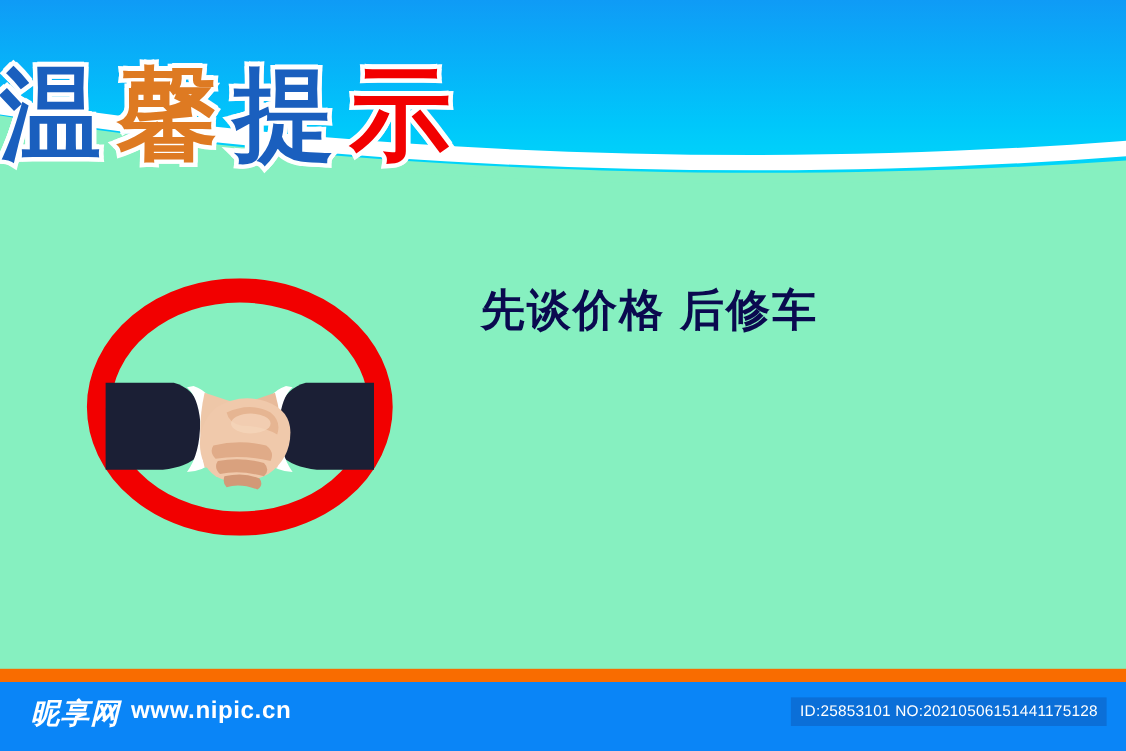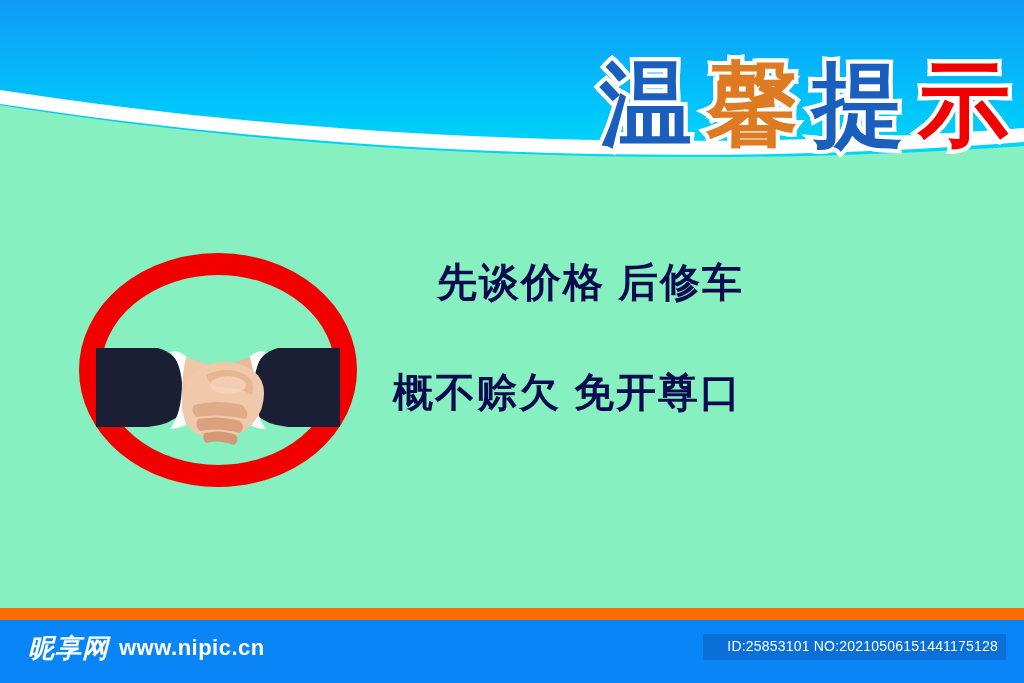--- a/index.html
+++ b/index.html
@@ -27,21 +27,21 @@
     overflow: hidden;
   }
   .header-svg { display: block; }
 
   
   .title {
     position: absolute;
     left: 0;
     top: 58px;
     width: 1024px;
-    text-align: right;
+    text-align: left;
     font-size: 92px;
     line-height: 1;
     font-weight: bold;
     letter-spacing: 14px;
     white-space: nowrap;
     z-index: 6;
   }
   .title .ch {
     display: inline-block;
     -webkit-text-stroke: 8px #ffffff;
@@ -102,21 +102,21 @@
     top: 620px;
     width: 1024px;
     height: 63px;
     z-index: 7;
   }
   .watermark {
     position: absolute;
     left: 28px;
     top: 15px;
     display: flex;
-    align-items: center;
+    align-items: flex-start;
     gap: 10px;
   }
   .wm-logo {
     font-size: 26px;
     font-weight: bold;
     font-style: italic;
     color: #ffffff;
     letter-spacing: 1px;
     line-height: 1;
   }
@@ -124,21 +124,21 @@
     font-size: 22px;
     font-weight: bold;
     color: #ffffff;
     letter-spacing: 0.5px;
     line-height: 1;
   }
   .id-badge {
     position: absolute;
     right: 18px;
     top: 14px;
-    padding: 4px 8px 5px 24px;
+    padding: 4px 8px 5px 8px;
     font-size: 14px;
     color: #ffffff;
     letter-spacing: 0.2px;
     line-height: 1.2;
     white-space: nowrap;
   }
 </style>
 </head>
 <body>
 
@@ -194,21 +194,20 @@
       <path d="M116,152 Q140,146 164,152 Q172,158 168,166 Q142,160 118,164 Q112,158 116,152 Z" fill="#e0ab88"></path>
       <path d="M120,166 Q142,162 162,168 Q168,174 162,180 Q140,174 122,178 Q116,172 120,166 Z" fill="#d9a17e"></path>
       <path d="M126,180 Q144,176 158,182 Q162,188 156,192 Q140,186 128,190 Q124,186 126,180 Z" fill="#d29977"></path>
 
       <ellipse cx="150" cy="132" rx="18" ry="9" fill="#f5d6bb" opacity="0.75"></ellipse>
     </svg>
   </div>
 
   <div class="message">
     <div class="msg-line line1" style="color:#0a0a4f">先谈价格 后修车</div>
-    <div class="msg-line line2" style="color:#0a0a4f">概不赊欠 免开尊口</div>
   </div>
 
   <div class="stripe-orange" style="background:#f96c00"></div>
 
   <div class="footer" style="background:#0a85f7">
     <div class="watermark">
       <span class="wm-logo">昵享网</span>
       <span class="wm-url">www.nipic.cn</span>
     </div>
     <div class="id-badge" style="background:#0b6fd8">ID:25853101 NO:20210506151441175128</div>

